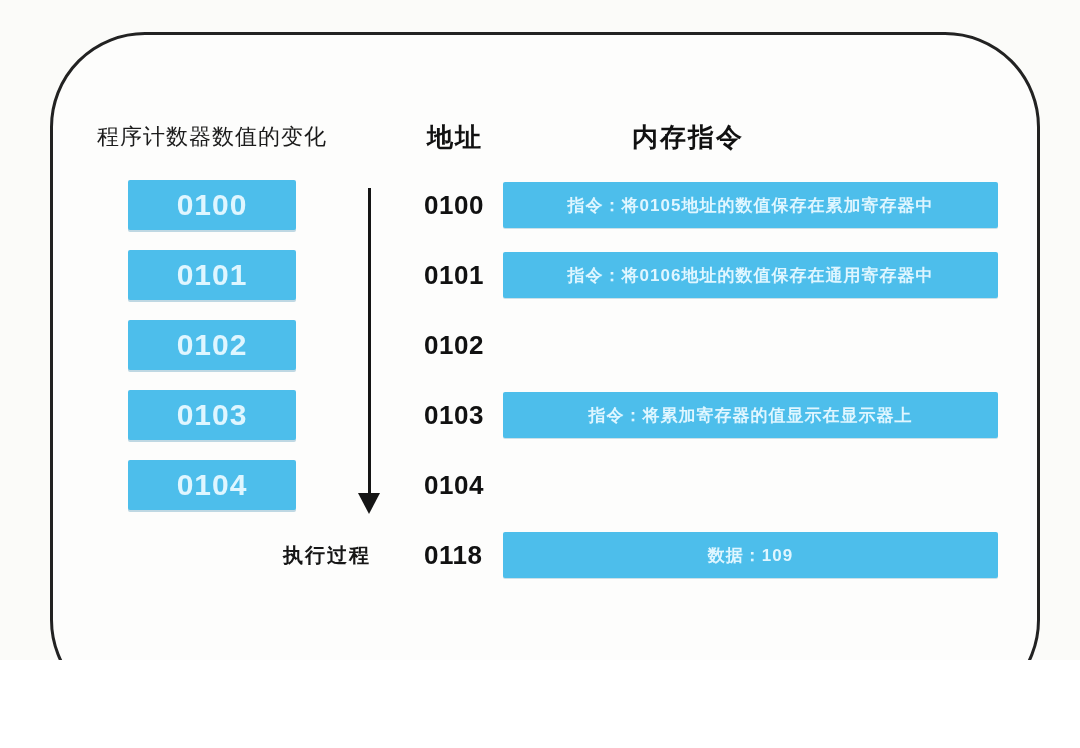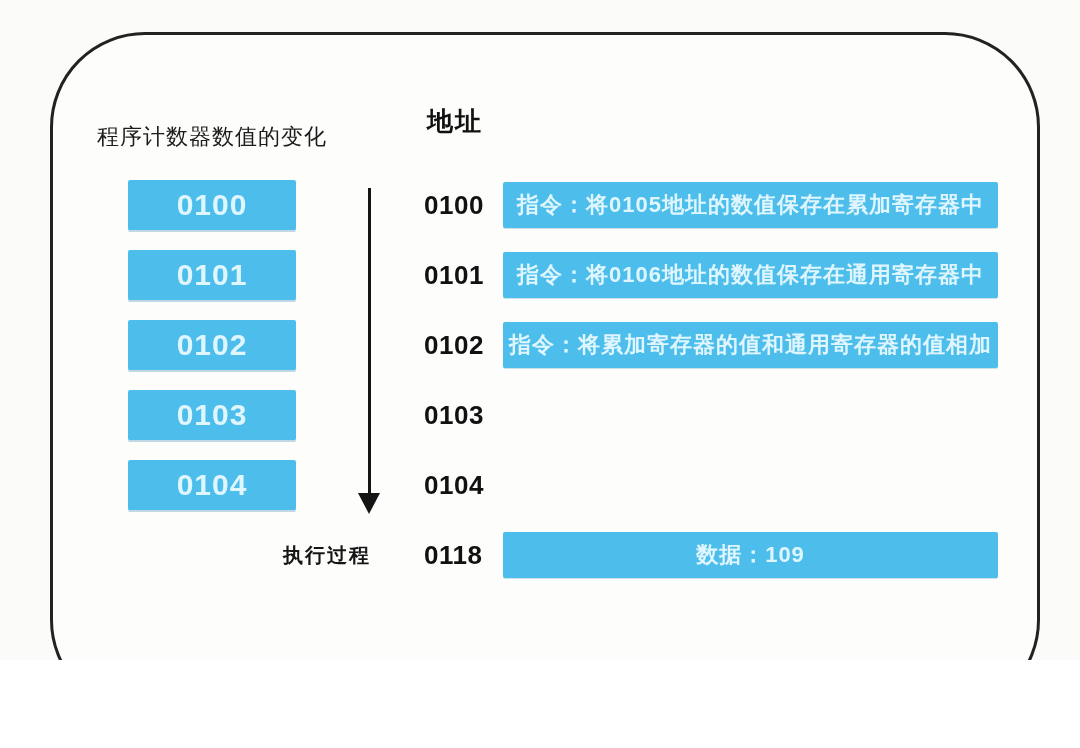--- a/index.html
+++ b/index.html
@@ -81,21 +81,21 @@
     left: 283px;
     top: 542px;
     font-size: 20px;
     font-weight: 700;
     letter-spacing: 2px;
     color: #161616;
   }
   .addr-header {
     position: absolute;
     left: 427px;
-    top: 104px;
+    top: 120px;
     font-size: 26px;
     font-weight: 600;
     letter-spacing: 2px;
     color: #111111;
   }
   .mem-header {
     position: absolute;
     left: 632px;
     top: 120px;
     font-size: 26px;
@@ -123,21 +123,21 @@
     font-weight: bold;
     color: #111111;
     letter-spacing: 0.5px;
   }
   .mem-box {
     flex: 1;
     height: 46px;
     background: var(--box-blue);
     color: var(--box-text);
     font-weight: bold;
-    font-size: 22px;
+    font-size: 17px;
     letter-spacing: 1px;
     display: flex;
     align-items: center;
     justify-content: center;
     border-radius: 2px;
     box-shadow: 0 1px 0 rgba(31, 122, 163, 0.22);
   }
 </style>
 </head>
 <body>
@@ -153,36 +153,37 @@
       <div class="pc-box">0102</div>
       <div class="pc-box">0103</div>
       <div class="pc-box">0104</div>
     </div>
 
   <div class="exec-arrow-line"></div>
   <div class="exec-arrow-head"></div>
   <div class="exec-label">执行过程</div>
 
   <div class="addr-header">地址</div>
+  <div class="mem-header">内存指令</div>
 
   <div class="mem-rows" id="mem-rows">
       <div class="mem-row">
     <div class="mem-addr">0100</div>
     <div class="mem-box">指令：将0105地址的数值保存在累加寄存器中</div>
   </div>
       <div class="mem-row">
     <div class="mem-addr">0101</div>
     <div class="mem-box">指令：将0106地址的数值保存在通用寄存器中</div>
   </div>
       <div class="mem-row">
     <div class="mem-addr">0102</div>
-    <div class="mem-box">指令：将累加寄存器的值和通用寄存器的值相加</div>
   </div>
       <div class="mem-row">
     <div class="mem-addr">0103</div>
+    <div class="mem-box">指令：将累加寄存器的值显示在显示器上</div>
   </div>
       <div class="mem-row">
     <div class="mem-addr">0104</div>
   </div>
       <div class="mem-row">
     <div class="mem-addr">0118</div>
     <div class="mem-box">数据：109</div>
   </div>
     </div>
 </div>

